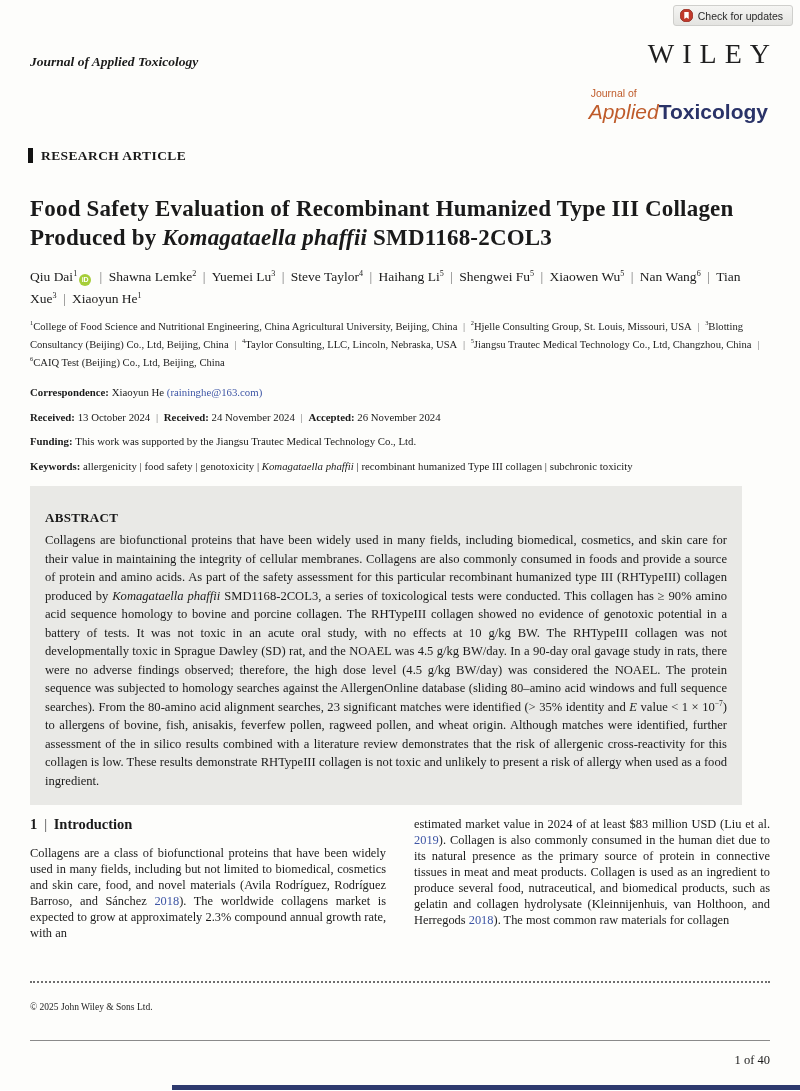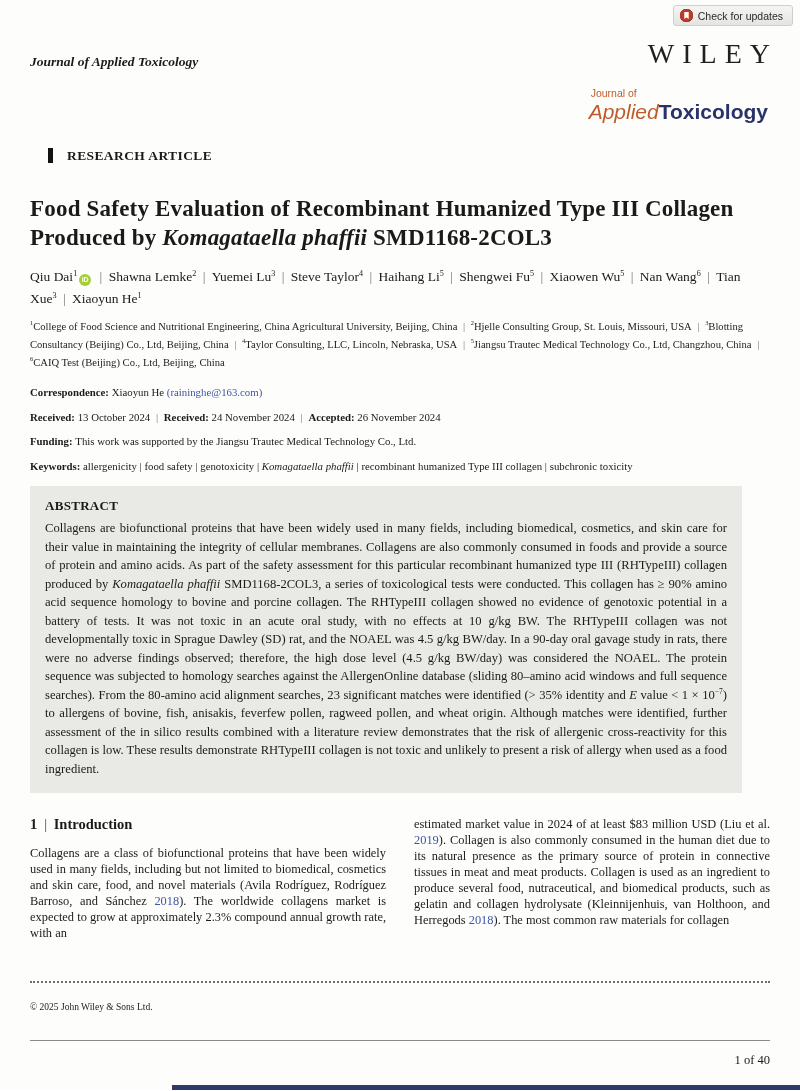--- a/index.html
+++ b/index.html
@@ -17,34 +17,34 @@
   .wiley{font-size:28px;letter-spacing:8px;margin-right:-8px;color:#1f1f1f;font-weight:500;}
 
   .logo-wrap{display:flex;justify-content:flex-end;margin:18px 32px 0 0;}
   .logo-inner{text-align:left;font-family:"Liberation Sans",sans-serif;line-height:1;}
   .logo-small{font-size:10.5px;color:var(--orange,#bf5b2a);margin:0 0 2px 2px;}
   .logo-main{font-size:21px;}
   .logo-applied{color:var(--orange,#bf5b2a);font-style:italic;}
   .logo-tox{color:var(--navy,#2a3368);font-weight:bold;margin-top:40px;}
 
   
-  .rtype{display:flex;align-items:center;gap:14px;margin:26px 48px 0;}
+  .rtype{display:flex;align-items:center;gap:8px;margin:26px 28px 0;}
   .rbar{width:5px;height:15px;background:#121212;display:inline-block;}
   .rlabel{font-weight:bold;font-size:13.5px;letter-spacing:0.4px;}
 
   .title{margin:30px 30px 0;font-size:23px;line-height:1.3;font-weight:bold;letter-spacing:0.2px;}
 
   .authors{margin:13px 30px 0;font-size:13.5px;line-height:1.6;}
   .affils{margin:9px 30px 0;font-size:10.6px;line-height:1.68;color:#1c1c1c;}
 
   .meta{margin:9px 30px 0;font-size:10.8px;line-height:1.45;}
   .meta.first{margin-top:13px;}
 
   
-  .abstract{margin:12px 58px 0 30px;background:var(--box,#e9e9e6);padding:12px 15px 15px;}
+  .abstract{margin:12px 58px 0 30px;background:var(--box,#e9e9e6);padding:24px 15px 15px;}
   .ab-head{font-weight:bold;font-size:13px;letter-spacing:0.3px;margin-bottom:5px;}
   .ab-body{margin:0;font-size:12.6px;line-height:1.47;text-align:justify;}
 
   
   .intro{position:absolute;top:816px;left:30px;right:30px;display:flex;gap:28px;}
   .col{flex:1;min-width:0;}
   .sec-head{margin:0 0 12px;font-size:14.5px;font-weight:bold;}
   .body-p{margin:0;font-size:12.4px;line-height:1.29;text-align:justify;}
 
   

